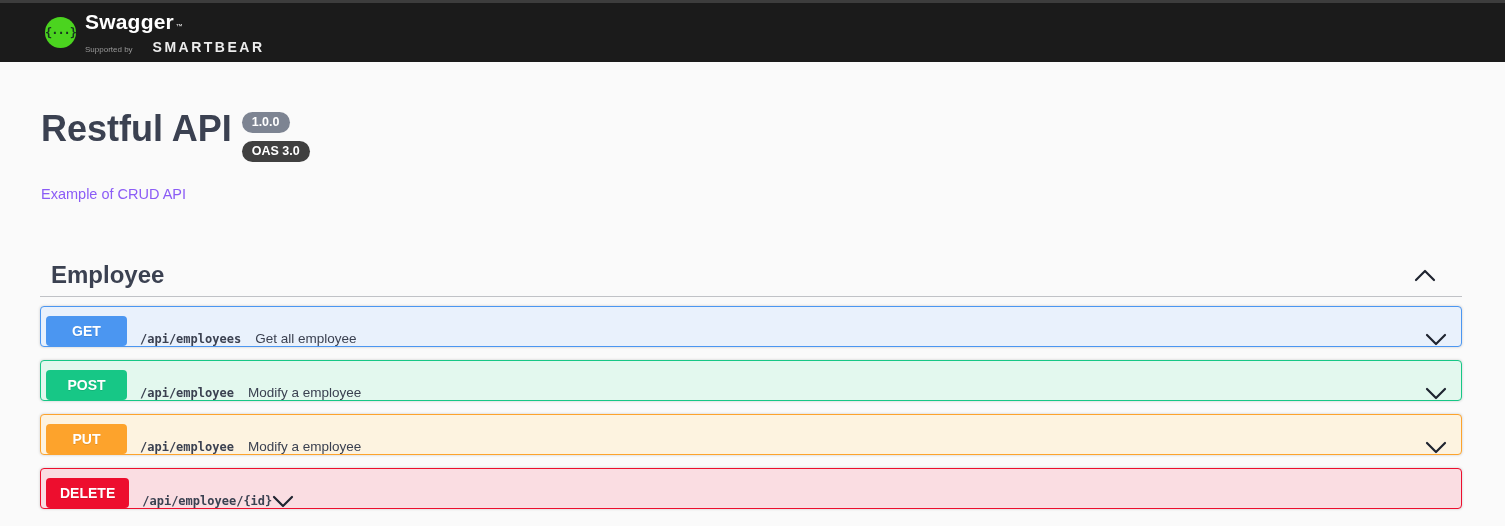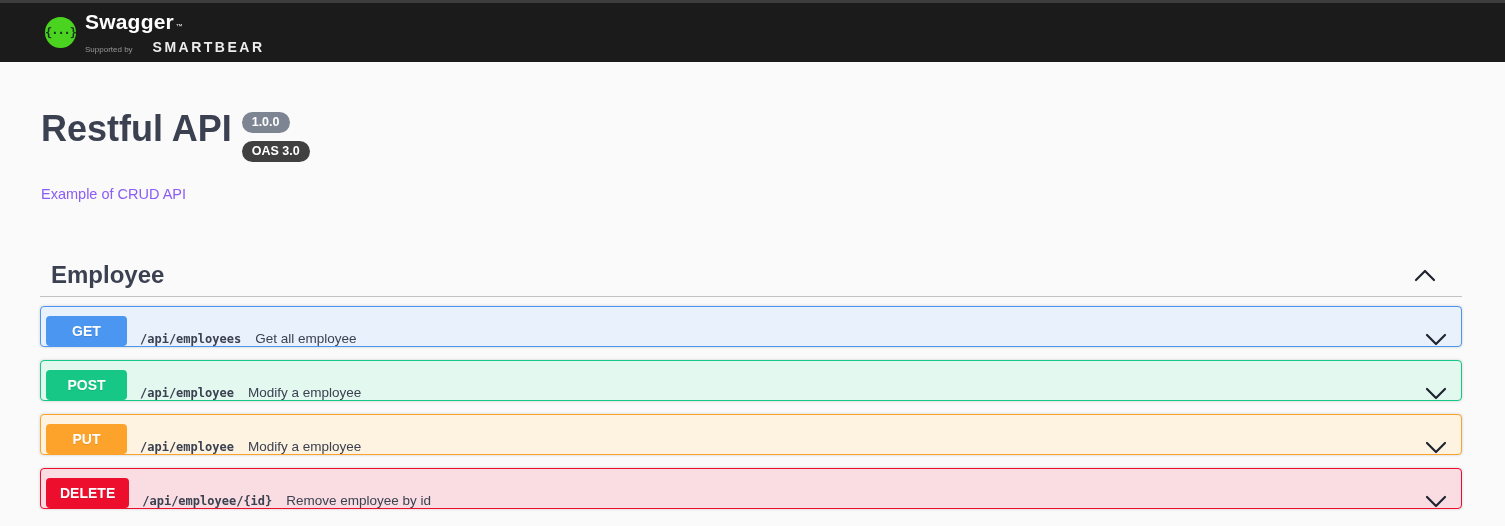--- a/index.html
+++ b/index.html
@@ -191,21 +191,20 @@
                 </svg>
         </span>
       </button>
     </div>
   </div>
 
   <div class="opblock" style="--op-color: #ed0e2e; --op-bg: #fadde2;">
     <div class="op-summary">
       <span class="method-badge">DELETE</span>
       <span class="op-path">/api/employee/{id}</span>
-      <span class="op-desc">Remove employee by id</span>
       <button class="chev-btn" aria-label="expand">
         <span>
           <svg width="22" height="13" viewBox="0 0 22 13">
                   <path d="M2 2 L11 11 L20 2" fill="none" stroke="currentColor" stroke-width="2.2" stroke-linecap="round" stroke-linejoin="round"></path>
                 </svg>
         </span>
       </button>
     </div>
   </div>
 </div>

